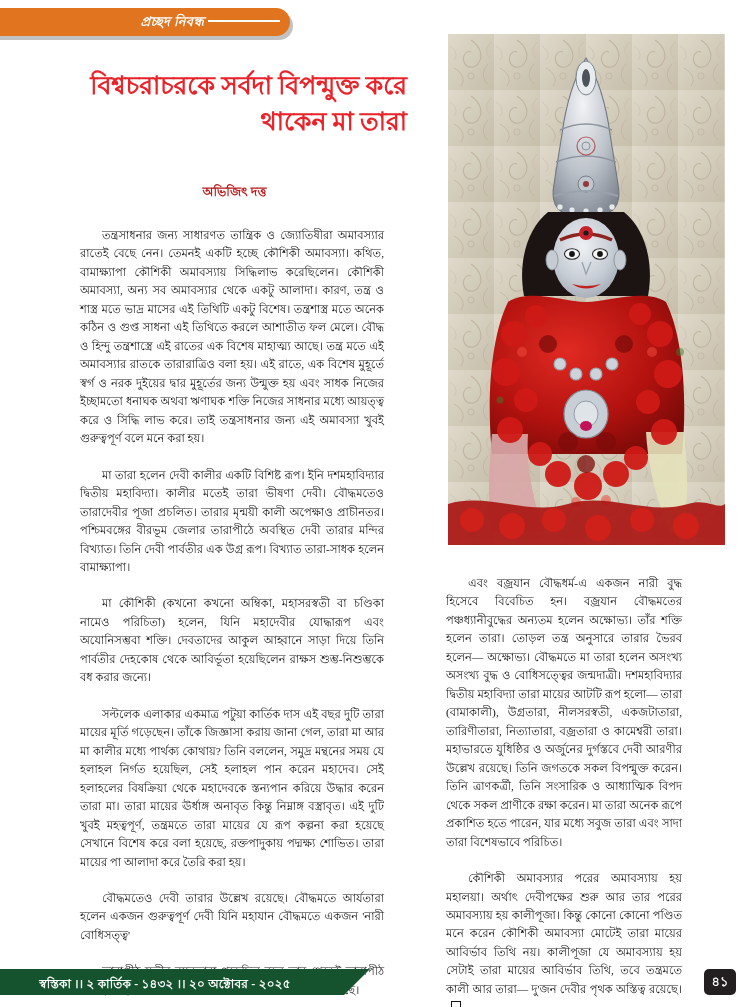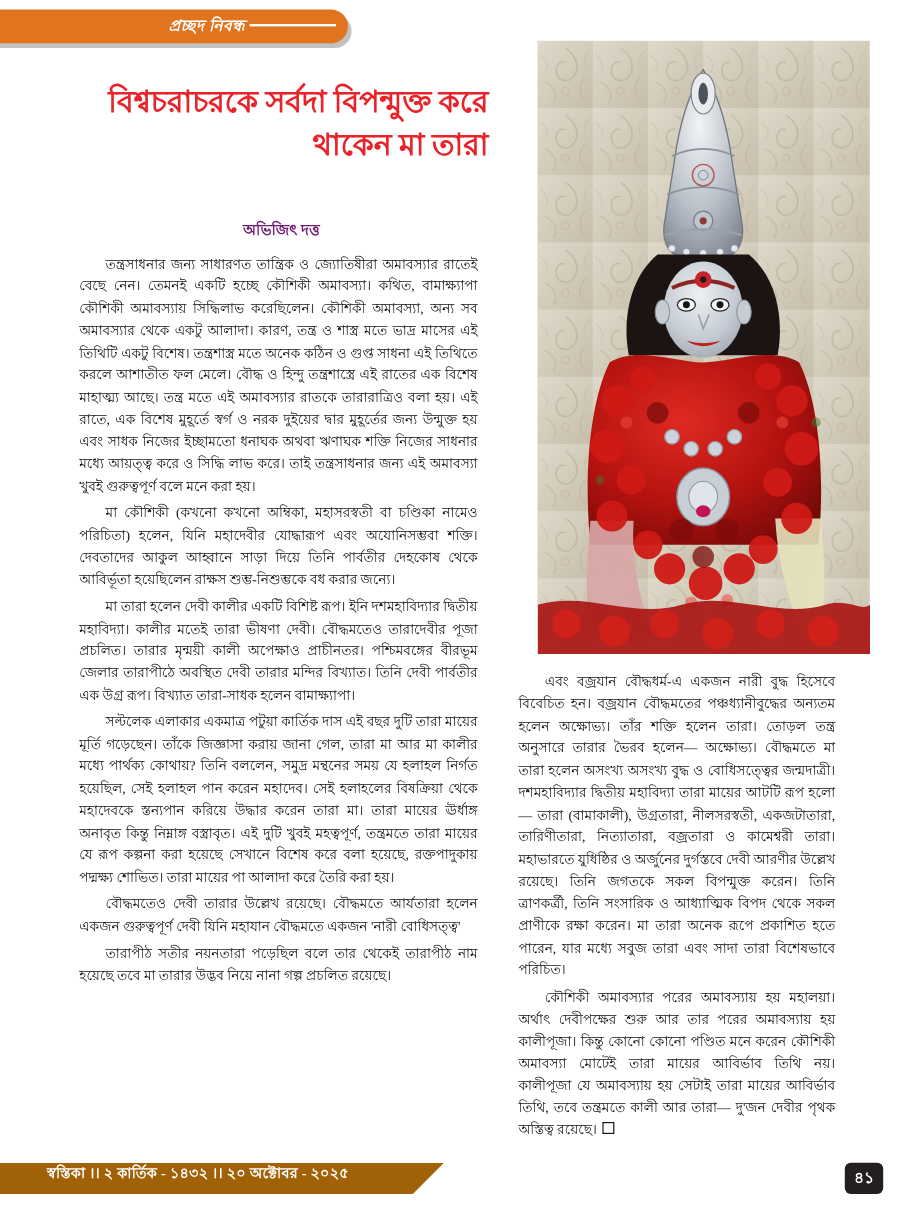--- a/index.html
+++ b/index.html
@@ -74,21 +74,21 @@
     font-family: "Liberation Serif", "DejaVu Serif", serif;
   }
   .byline {
     position: absolute;
     left: 62px;
     top: 183px;
     width: 345px;
     text-align: center;
     font-size: 12.5px;
     font-weight: 700;
-    color: #701a75;
+    color: #b91c1c;
   }
 
   
   .photo-frame {
     position: absolute;
     left: 448px;
     top: 34px;
     width: 277px;
     height: 511px;
     overflow: hidden;
@@ -112,42 +112,42 @@
     width: 340px;
     height: 742px;
   }
   .col-right {
     left: 428px;
     top: 556px;
     width: 272px;
     height: 394px;
   }
   .col p {
-    margin: 4px;
+    margin: 18px;
     text-indent: 22px;
   }
   .endmark {
     display: inline-block;
     width: 8px;
     height: 8px;
     border: 1.4px solid #141414;
     margin-left: 5px;
     vertical-align: baseline;
   }
 
   
   .footer-bar {
     position: absolute;
     left: 0;
     bottom: 12px;
     width: 370px;
     height: 26px;
-    background: #a16207;
+    background: #14532d;
     display: flex;
-    align-items: flex-start;
+    align-items: flex-end;
     justify-content: center;
     padding-right: 40px;
     box-sizing: border-box;
     clip-path: polygon(0 0, 100% 0, calc(100% - 26px) 100%, 0 100%);
   }
   .footer-text {
     color: #ffffff;
     font-size: 12px;
     font-weight: 700;
     white-space: nowrap;
@@ -315,22 +315,22 @@
         <circle cx="106" cy="486" r="12"></circle>
           <circle cx="150" cy="494" r="13"></circle>
         <circle cx="194" cy="486" r="12"></circle>
           <circle cx="238" cy="492" r="13"></circle>
       </g>
     </svg>
   </div>
 
   <div class="col col-left">
     <p>তন্ত্রসাধনার জন্য সাধারণত তান্ত্রিক ও জ্যোতিষীরা অমাবস্যার রাতেই বেছে নেন। তেমনই একটি হচ্ছে কৌশিকী অমাবস্যা। কথিত, বামাক্ষ্যাপা কৌশিকী অমাবস্যায় সিদ্ধিলাভ করেছিলেন। কৌশিকী অমাবস্যা, অন্য সব অমাবস্যার থেকে একটু আলাদা। কারণ, তন্ত্র ও শাস্ত্র মতে ভাদ্র মাসের এই তিথিটি একটু বিশেষ। তন্ত্রশাস্ত্র মতে অনেক কঠিন ও গুপ্ত সাধনা এই তিথিতে করলে আশাতীত ফল মেলে। বৌদ্ধ ও হিন্দু তন্ত্রশাস্ত্রে এই রাতের এক বিশেষ মাহাত্ম্য আছে। তন্ত্র মতে এই অমাবস্যার রাতকে তারারাত্রিও বলা হয়। এই রাতে, এক বিশেষ মুহূর্তে স্বর্গ ও নরক দুইয়ের দ্বার মুহূর্তের জন্য উন্মুক্ত হয় এবং সাধক নিজের ইচ্ছামতো ধনাঘক অথবা ঋণাঘক শক্তি নিজের সাধনার মধ্যে আয়ত্ত্ব করে ও সিদ্ধি লাভ করে। তাই তন্ত্রসাধনার জন্য এই অমাবস্যা খুবই গুরুত্বপূর্ণ বলে মনে করা হয়।</p>
+    <p>মা তারা হলেন দেবী কালীর একটি বিশিষ্ট রূপ। ইনি দশমহাবিদ্যার দ্বিতীয় মহাবিদ্যা। কালীর মতেই তারা ভীষণা দেবী। বৌদ্ধমতেও তারাদেবীর পূজা প্রচলিত। তারার মৃন্ময়ী কালী অপেক্ষাও প্রাচীনতর। পশ্চিমবঙ্গের বীরভূম জেলার তারাপীঠে অবস্থিত দেবী তারার মন্দির বিখ্যাত। তিনি দেবী পার্বতীর এক উগ্র রূপ। বিখ্যাত তারা-সাধক হলেন বামাক্ষ্যাপা।</p>
     <p>মা কৌশিকী (কখনো কখনো অম্বিকা, মহাসরস্বতী বা চণ্ডিকা নামেও পরিচিতা) হলেন, যিনি মহাদেবীর যোদ্ধারূপ এবং অযোনিসম্ভবা শক্তি। দেবতাদের আকুল আহ্বানে সাড়া দিয়ে তিনি পার্বতীর দেহকোষ থেকে আবির্ভূতা হয়েছিলেন রাক্ষস শুম্ভ-নিশুম্ভকে বধ করার জন্যে।</p>
-    <p>মা তারা হলেন দেবী কালীর একটি বিশিষ্ট রূপ। ইনি দশমহাবিদ্যার দ্বিতীয় মহাবিদ্যা। কালীর মতেই তারা ভীষণা দেবী। বৌদ্ধমতেও তারাদেবীর পূজা প্রচলিত। তারার মৃন্ময়ী কালী অপেক্ষাও প্রাচীনতর। পশ্চিমবঙ্গের বীরভূম জেলার তারাপীঠে অবস্থিত দেবী তারার মন্দির বিখ্যাত। তিনি দেবী পার্বতীর এক উগ্র রূপ। বিখ্যাত তারা-সাধক হলেন বামাক্ষ্যাপা।</p>
     <p>সল্টলেক এলাকার একমাত্র পটুয়া কার্তিক দাস এই বছর দুটি তারা মায়ের মূর্তি গড়েছেন। তাঁকে জিজ্ঞাসা করায় জানা গেল, তারা মা আর মা কালীর মধ্যে পার্থক্য কোথায়? তিনি বললেন, সমুদ্র মন্থনের সময় যে হলাহল নির্গত হয়েছিল, সেই হলাহল পান করেন মহাদেব। সেই হলাহলের বিষক্রিয়া থেকে মহাদেবকে স্তন্যপান করিয়ে উদ্ধার করেন তারা মা। তারা মায়ের ঊর্ধাঙ্গ অনাবৃত কিন্তু নিম্নাঙ্গ বস্ত্রাবৃত। এই দুটি খুবই মহত্বপূর্ণ, তন্ত্রমতে তারা মায়ের যে রূপ কল্পনা করা হয়েছে সেখানে বিশেষ করে বলা হয়েছে, রক্তপাদুকায় পদ্মক্ষ্য শোভিত। তারা মায়ের পা আলাদা করে তৈরি করা হয়।</p>
     <p>বৌদ্ধমতেও দেবী তারার উল্লেখ রয়েছে। বৌদ্ধমতে আর্যতারা হলেন একজন গুরুত্বপূর্ণ দেবী যিনি মহাযান বৌদ্ধমতে একজন 'নারী বোধিসত্ত্ব'</p>
     <p>তারাপীঠ সতীর নয়নতারা পড়েছিল বলে তার থেকেই তারাপীঠ নাম হয়েছে তবে মা তারার উদ্ভব নিয়ে নানা গল্প প্রচলিত রয়েছে।</p>
   </div>
 
   <div class="col col-right">
     <p>এবং বজ্রযান বৌদ্ধধর্ম-এ একজন নারী বুদ্ধ হিসেবে বিবেচিত হন। বজ্রযান বৌদ্ধমতের পঞ্চধ্যানীবুদ্ধের অন্যতম হলেন অক্ষোভ্য। তাঁর শক্তি হলেন তারা। তোড়ল তন্ত্র অনুসারে তারার ভৈরব হলেন— অক্ষোভ্য। বৌদ্ধমতে মা তারা হলেন অসংখ্য অসংখ্য বুদ্ধ ও বোধিসত্ত্বের জন্মদাত্রী। দশমহাবিদ্যার দ্বিতীয় মহাবিদ্যা তারা মায়ের আটটি রূপ হলো— তারা (বামাকালী), উগ্রতারা, নীলসরস্বতী, একজটাতারা, তারিণীতারা, নিত্যাতারা, বজ্রতারা ও কামেশ্বরী তারা। মহাভারতে যুধিষ্ঠির ও অর্জুনের দুর্গস্তবে দেবী আরণীর উল্লেখ রয়েছে। তিনি জগতকে সকল বিপন্মুক্ত করেন। তিনি ত্রাণকর্ত্রী, তিনি সংসারিক ও আধ্যাত্মিক বিপদ থেকে সকল প্রাণীকে রক্ষা করেন। মা তারা অনেক রূপে প্রকাশিত হতে পারেন, যার মধ্যে সবুজ তারা এবং সাদা তারা বিশেষভাবে পরিচিত।</p>
     <p><span>কৌশিকী অমাবস্যার পরের অমাবস্যায় হয় মহালয়া। অর্থাৎ দেবীপক্ষের শুরু আর তার পরের অমাবস্যায় হয় কালীপূজা। কিন্তু কোনো কোনো পণ্ডিত মনে করেন কৌশিকী অমাবস্যা মোটেই তারা মায়ের আবির্ভাব তিথি নয়। কালীপূজা যে অমাবস্যায় হয় সেটাই তারা মায়ের আবির্ভাব তিথি, তবে তন্ত্রমতে কালী আর তারা— দু'জন দেবীর পৃথক অস্তিত্ব রয়েছে।</span><span class="endmark"></span></p>
   </div>
 

